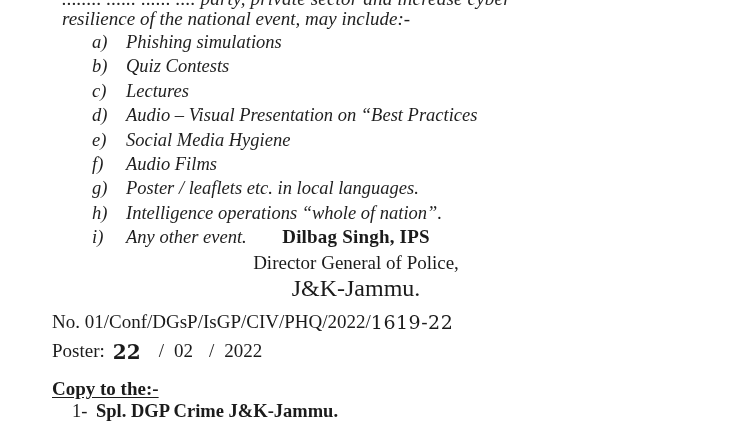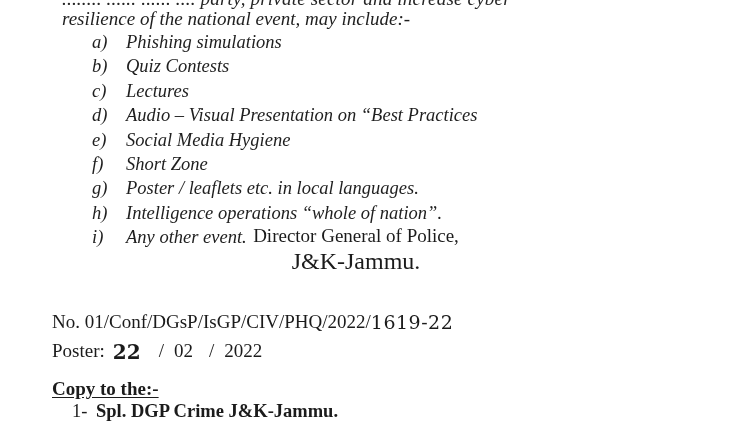--- a/index.html
+++ b/index.html
@@ -200,37 +200,38 @@
     <div class="list-item">
       <span class="list-marker">d)</span>
       <span class="list-text">Audio – Visual Presentation on “Best Practices</span>
     </div>
     <div class="list-item">
       <span class="list-marker">e)</span>
       <span class="list-text">Social Media Hygiene</span>
     </div>
     <div class="list-item">
       <span class="list-marker">f)</span>
-      <span class="list-text">Short Zone</span>
+      <span class="list-text">Audio Films</span>
     </div>
     <div class="list-item">
       <span class="list-marker">g)</span>
       <span class="list-text">Poster / leaflets etc. in local languages.</span>
     </div>
     <div class="list-item">
       <span class="list-marker">h)</span>
       <span class="list-text">Intelligence operations “whole of nation”.</span>
     </div>
     <div class="list-item">
       <span class="list-marker">i)</span>
       <span class="list-text">Any other event.</span>
     </div>
   </div>
 
   <div class="sig-block">
+    <div class="sig-name">Dilbag Singh, IPS</div>
     <div class="sig-title">Director General of Police,</div>
     <div class="sig-place">J&amp;K-Jammu.</div>
   </div>
 
   <div class="refno">
     <span>No. 01/Conf/DGsP/IsGP/CIV/PHQ/2022/</span><span class="handwritten">1619-22</span>
   </div>
 
   <div class="dated">
     <span>Poster:</span><span class="hw-day">22</span><span class="sep">/</span><span class="mon">02</span><span class="sep">/</span><span>2022</span>

